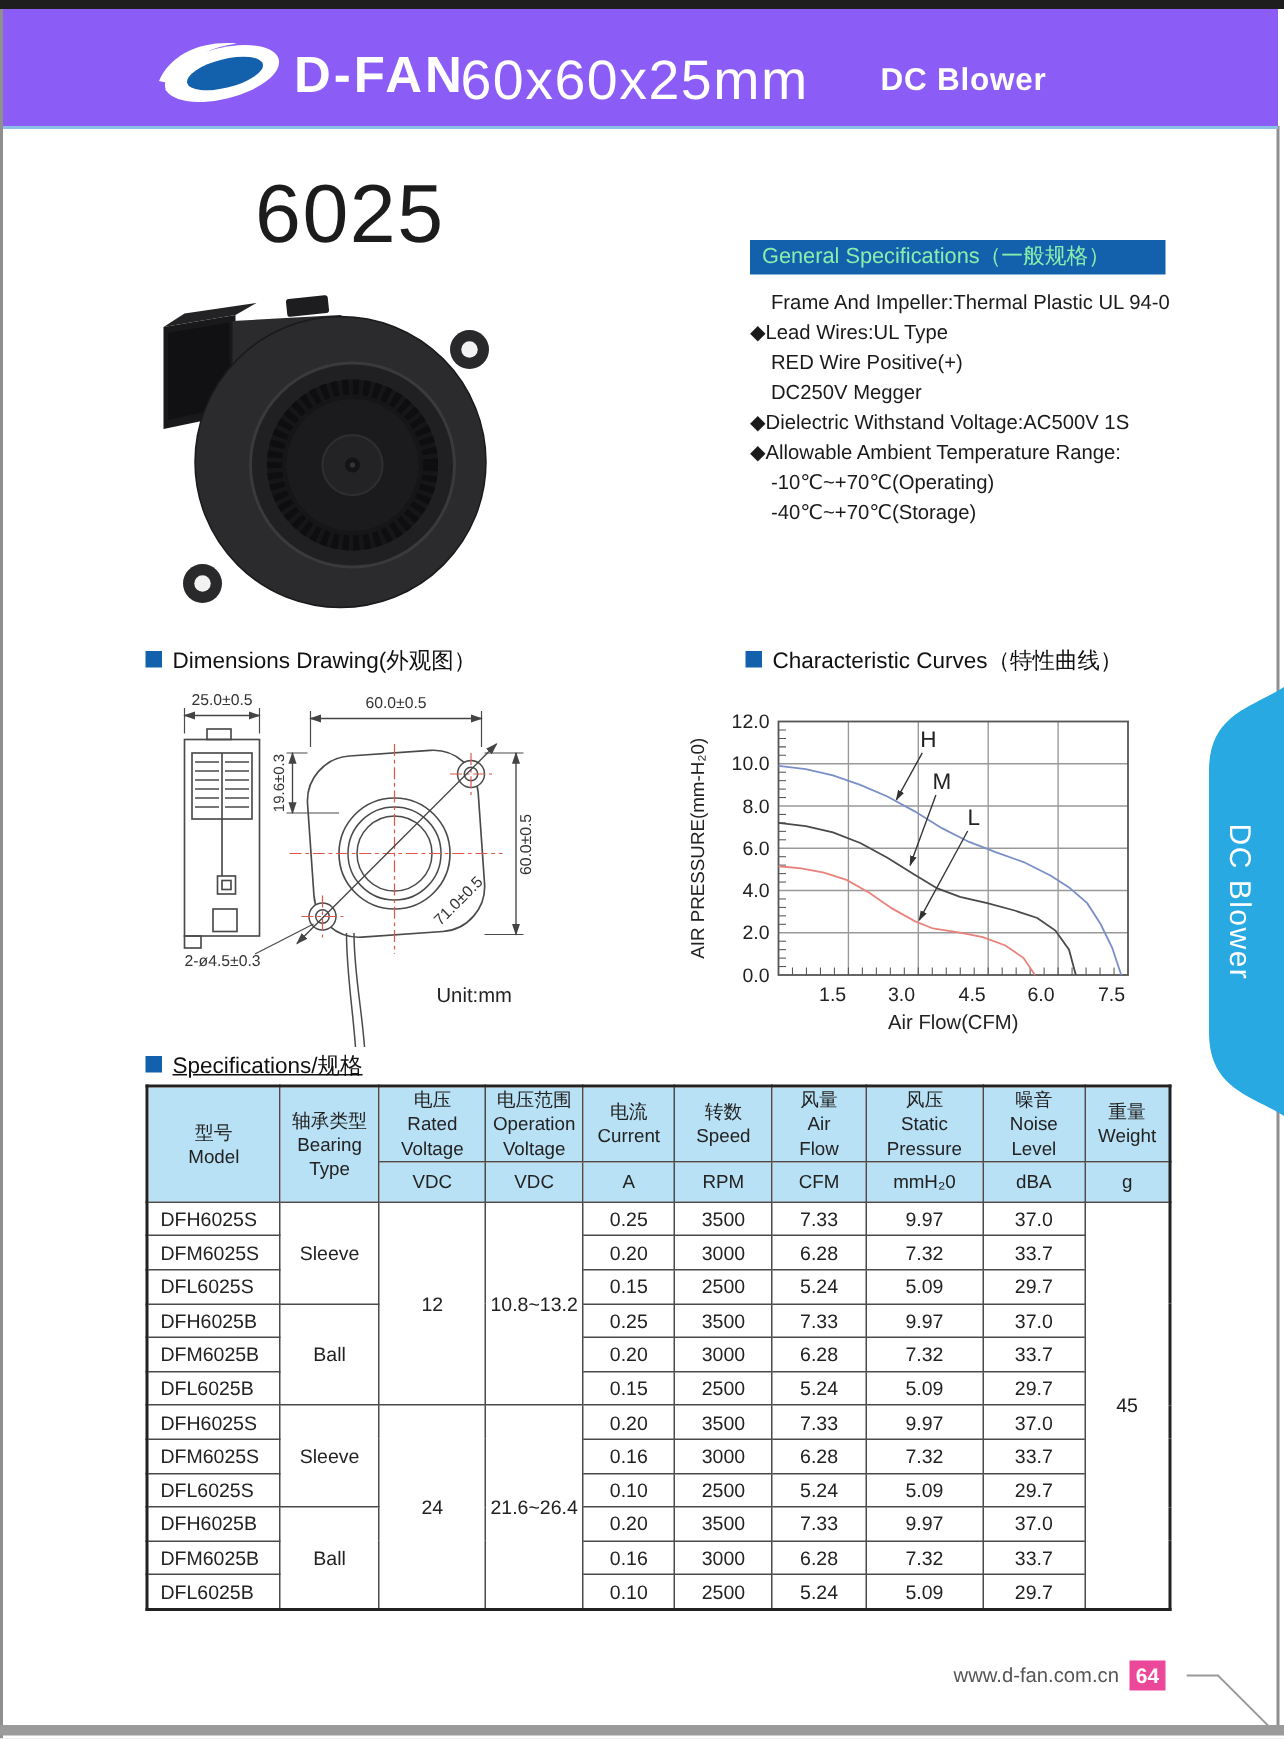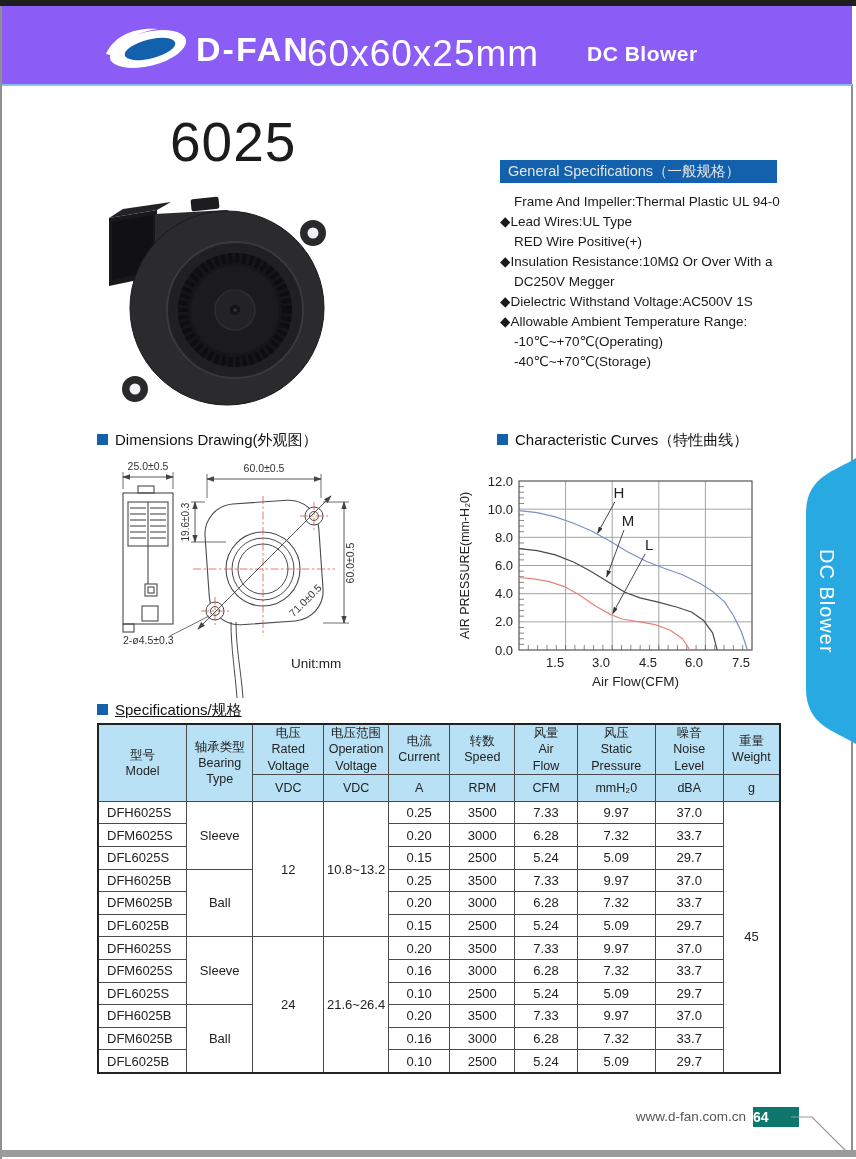--- a/index.html
+++ b/index.html
@@ -11,42 +11,42 @@
   #header-bar{left:2px;top:6px;width:850px;height:78px;background:#8b5cf6;}
   #header-underline{left:2px;top:84px;width:850px;height:2px;background:#8cbfe8;}
   #brand-size{color:#fff;font-size:37px;letter-spacing:1px;}
   #brand-type{color:#fff;font-size:21px;font-weight:bold;letter-spacing:.5px;}
   
   .pborder{background:#8f8f8f;}
   
   #model-title{left:170px;top:110px;font-size:55px;color:#1c1c1c;letter-spacing:1px;}
   
   #gs-panel{left:500px;top:160px;width:292px;}
-  #gs-title{width:277px;height:23px;background:#1361ad;color:#e5e5e5;font-size:14.5px;
+  #gs-title{width:277px;height:23px;background:#1361ad;color:#86efac;font-size:14.5px;
             line-height:23px;padding-left:8px;box-sizing:border-box;}
   #gs-list{margin-top:9px;font-size:13.5px;color:#1a1a1a;}
   #gs-list .gs-line{height:20px;line-height:20px;white-space:nowrap;}
   #gs-list .cont{padding-left:14px;}
   
   .sec-title{font-size:15px;color:#111;}
   .sec-bullet{display:inline-block;width:11px;height:11px;background:#1361ad;margin-right:7px;}
   
   #spec-table{left:97px;top:723px;width:684px;}
   table.specs{border-collapse:collapse;table-layout:fixed;width:684px;border:2px solid #222;}
   table.specs th,table.specs td{border:1px solid #4a4a4a;text-align:center;padding:0;
       font-weight:normal;color:#222;overflow:hidden;}
   table.specs thead th{background:#b9e1f5;font-size:12.5px;line-height:1.3;}
   table.specs thead tr.units th{height:26px;}
   table.specs thead tr.names th{height:46px;}
   table.specs tbody td{font-size:13px;height:21.6px;}
   table.specs td.model{text-align:left;padding-left:8px;}
   
   #footer-site{left:598px;top:1109px;width:148px;text-align:right;font-size:13.5px;color:#555;}
-  #footer-page{left:753px;top:1107px;width:46px;height:20px;background:#0f766e;color:#fff;
-               font-size:14px;font-weight:bold;line-height:20px;}
+  #footer-page{left:753px;top:1107px;width:24px;height:20px;background:#ec4899;color:#fff;
+               font-size:14px;font-weight:bold;text-align:center;line-height:20px;}
   svg text{font-family:"Liberation Sans","DejaVu Sans",sans-serif;}
 </style>
 </head>
 <body>
 
 <div id="page">
 
   <div class="abs pborder" style="left:0;top:0;width:2px;height:1159px;"></div>
   <div class="abs pborder" style="left:851px;top:84px;width:2px;height:1066px;"></div>
   <div class="abs" style="left:0;top:1150px;width:856px;height:7px;background:#9b9b9b;"></div>
@@ -94,21 +94,20 @@
       <circle cx="140" cy="124" r="1.8" fill="#343436"></circle>
     </g>
   </svg>
 
   <div class="abs" id="gs-panel">
     <div id="gs-title">General Specifications（一般规格）</div>
     <div id="gs-list">
         <div class="gs-line cont">Frame And Impeller:Thermal Plastic UL 94-0</div>
         <div class="gs-line ">◆Lead Wires:UL Type</div>
         <div class="gs-line cont">RED Wire Positive(+)</div>
-        <div class="gs-line ">◆Insulation Resistance:10MΩ Or Over With a</div>
         <div class="gs-line cont">DC250V Megger</div>
         <div class="gs-line ">◆Dielectric Withstand Voltage:AC500V 1S</div>
         <div class="gs-line ">◆Allowable Ambient Temperature Range:</div>
         <div class="gs-line cont">-10℃~+70℃(Operating)</div>
         <div class="gs-line cont">-40℃~+70℃(Storage)</div>
       </div>
   </div>
 
   <div class="abs sec-title" style="left:97px;top:431px;">
     <span class="sec-bullet"></span><span>Dimensions Drawing(外观图）</span>

